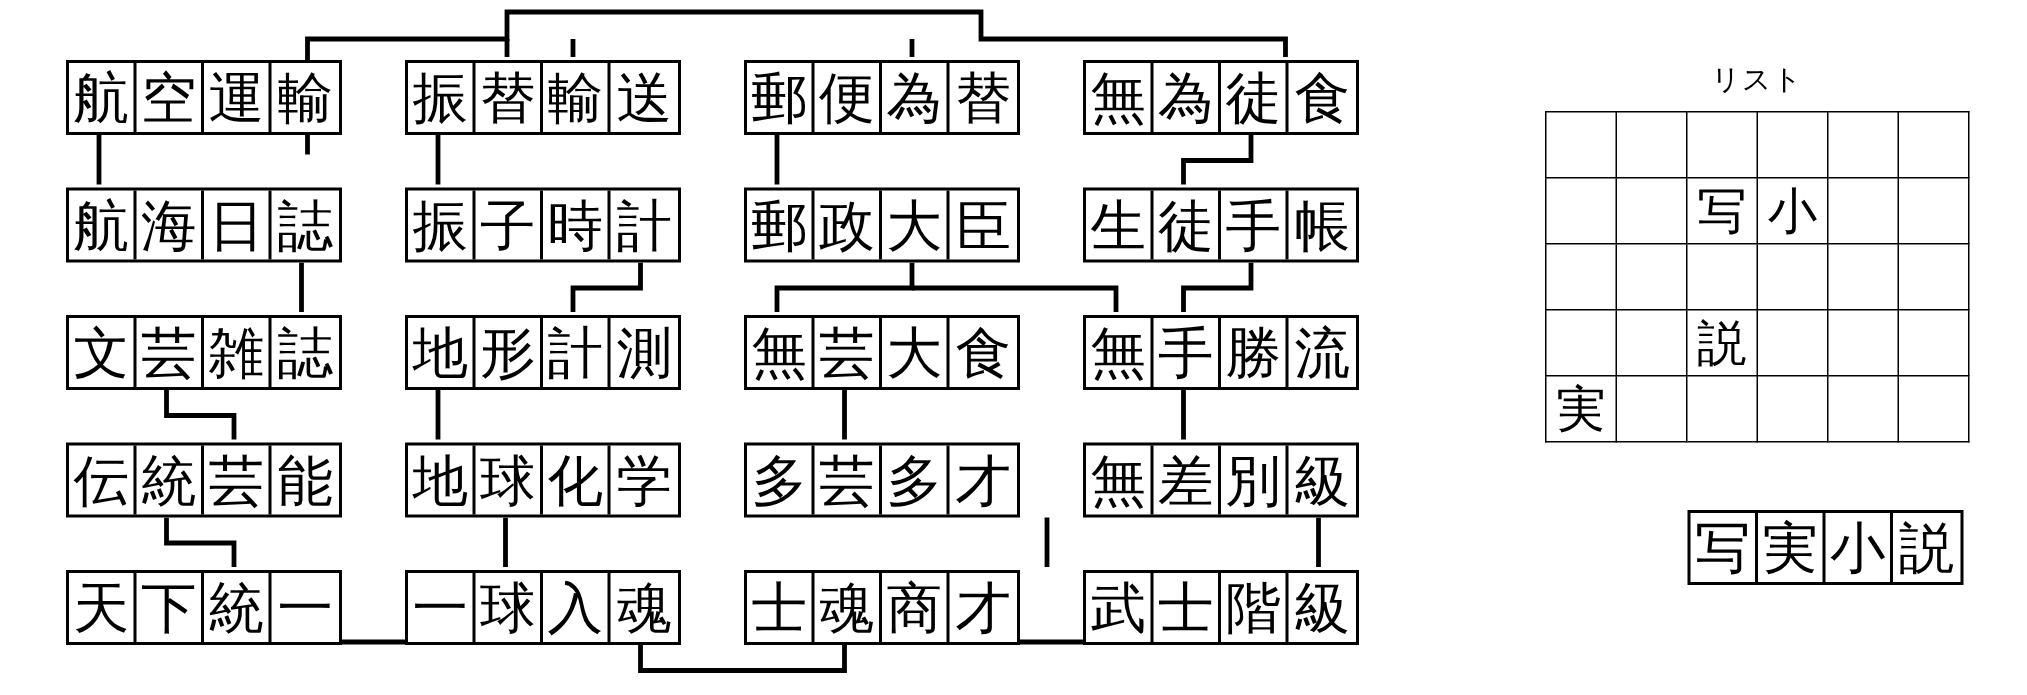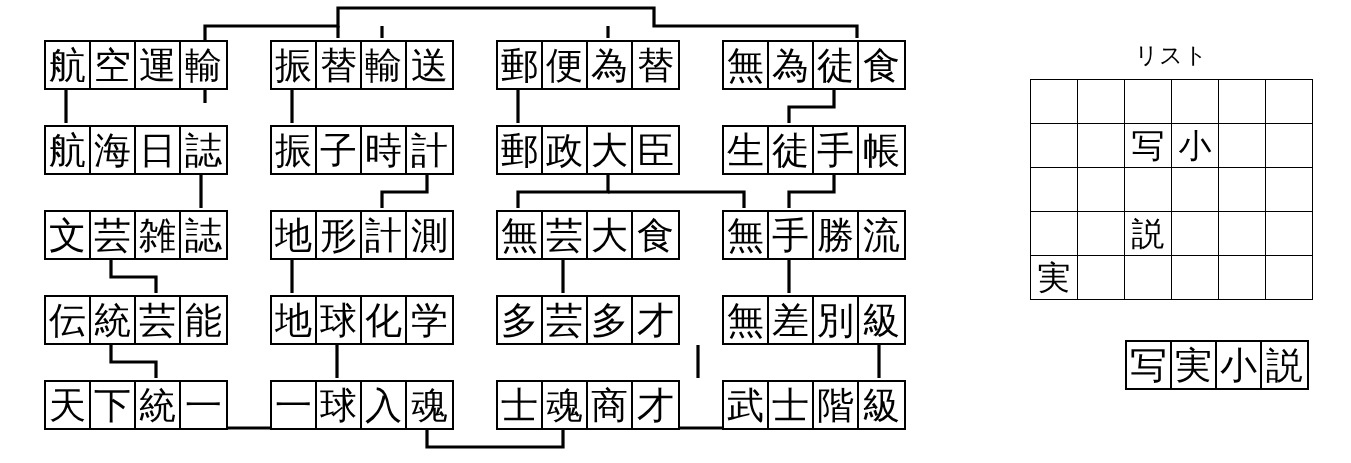--- a/index.html
+++ b/index.html
@@ -66,21 +66,21 @@
     top: 340px;
   }
   
   #list-panel {
     position: absolute;
     left: 1030px;
     top: 40px;
   }
   #list-title {
     text-align: center;
-    font-size: 23px;
+    font-size: 19px;
     color: #000000;
     margin-bottom: 8px;
     font-family: Liberation Sans, sans-serif;
     letter-spacing: 1px;
   }
   #list-grid {
     border-collapse: collapse;
     border: 1.5px solid #000000;
   }
   #list-grid td {

